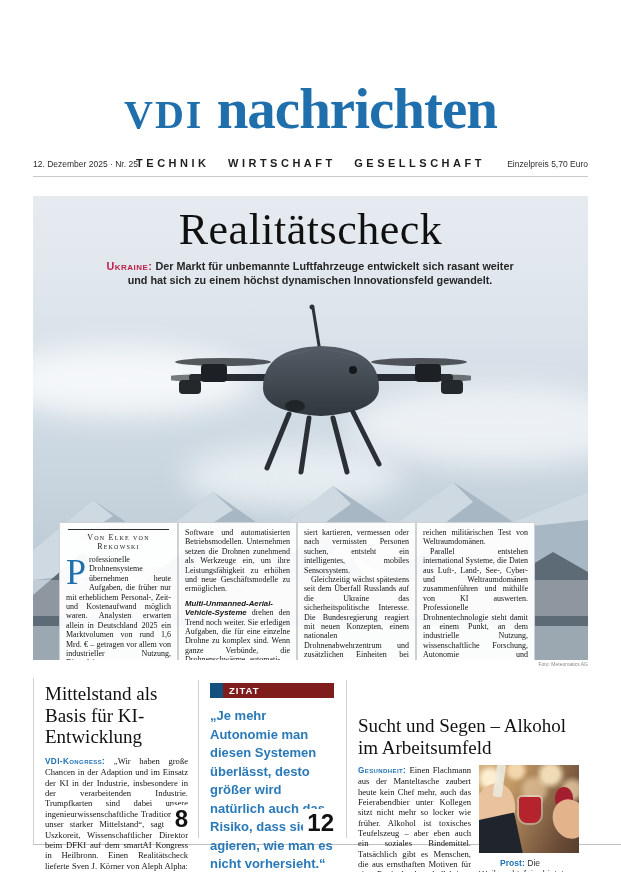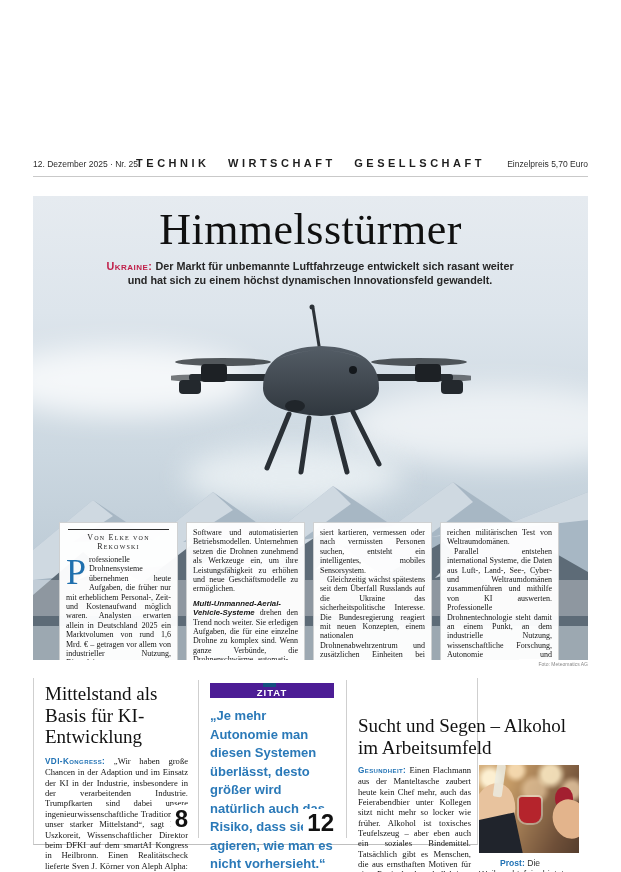--- a/index.html
+++ b/index.html
@@ -31,58 +31,58 @@
   .drone{position:absolute;left:138px;top:104px;width:300px;height:190px;}
 
   .feature h1{position:absolute;top:8px;left:0;width:100%;margin:0;text-align:center;
               font-family:"Liberation Serif",serif;font-weight:500;font-size:44px;
               letter-spacing:0.5px;color:#101010;}
   .standfirst{position:absolute;top:64px;left:62px;width:430px;margin:0;text-align:center;
               font-family:"Liberation Sans",sans-serif;font-weight:700;font-size:10.8px;
               line-height:13.5px;color:#262626;}
   .kicker{color:#c0204a;font-variant:small-caps;letter-spacing:0.5px;}
 
-  .boxes{position:absolute;left:26px;top:326px;width:502px;display:flex;gap:8px;}
+  .boxes{position:absolute;left:26px;top:326px;width:502px;display:flex;gap:0;}
   .tbox{background:rgba(255,255,255,.96);border:1px solid rgba(120,125,130,.35);
         width:119px;box-sizing:border-box;padding:5px 6px 6px 6px;min-height:130px;position:relative;}
   .tbox p{margin:0;font-size:8px;line-height:9.4px;text-align:justify;hyphens:auto;color:#141414;}
   .tbox p.cont{margin-top:5px;}
   .tbox p.indent{text-indent:7px;}
   .byline-rule{border-top:1.5px solid #2d2d2d;margin:1px 2px 3px 2px;}
   .byline{font-variant:small-caps;font-size:8px;letter-spacing:1.2px;text-align:center;
           color:#222;margin-bottom:4px;font-family:"Liberation Serif",serif;}
   .dropcap{float:left;font-size:36px;line-height:30px;padding:2px 3px 0 0;color:#1f6fad;
            font-family:"Liberation Serif",serif;}
   .lead-bold{font-weight:700;font-family:"Liberation Sans",sans-serif;font-size:7.8px;font-style:italic;}
   .feature-pagenum{position:absolute;right:6px;bottom:4px;font-family:"Liberation Sans",sans-serif;
            font-weight:700;font-size:27px;color:#111;background:rgba(255,255,255,.9);padding-left:3px;}
   .photo-credit{position:absolute;top:661px;left:33px;width:555px;text-align:right;
            font-family:"Liberation Sans",sans-serif;font-size:5px;color:#8a8a8a;}
 
   
-  .bottom{position:absolute;top:678px;left:33px;width:445px;height:167px;
+  .bottom{position:absolute;top:678px;left:33px;width:589px;height:167px;
           border-left:1px solid #cfcfcf;border-right:1px solid #cfcfcf;border-bottom:1px solid #bfbfbf;
           box-sizing:border-box;}
   .vdiv{position:absolute;top:2px;height:158px;border-left:1px solid #cfcfcf;}
   .vdiv.d1{left:164px;} .vdiv.d2{left:312px;}
   .bcol{position:absolute;top:5px;}
   .bcol.c1{left:11px;width:143px;height:156px;}
   .bcol.c2{left:176px;width:124px;height:156px;}
   .bcol.c3{left:324px;width:221px;height:156px;margin-top:32px;}
   .bhead{margin:0 0 7px 0;font-family:"Liberation Serif",serif;font-weight:500;
          font-size:19px;line-height:21.5px;color:#111;}
   .blabel{font-family:"Liberation Sans",sans-serif;font-weight:700;font-size:8.2px;
           color:#2273b5;font-variant:small-caps;letter-spacing:0.4px;}
   .bbody{font-size:8.6px;line-height:10.35px;text-align:justify;hyphens:auto;color:#141414;}
   .pagenum{position:absolute;font-family:"Liberation Sans",sans-serif;font-weight:700;
            font-size:24px;color:#111;background:#fff;padding-left:4px;}
   .c1 .pagenum{right:0;bottom:6px;}
   .c2 .pagenum{right:0;bottom:2px;}
 
-  .zitat-bar{display:flex;align-items:center;height:15px;background:#4c1d95;margin-bottom:9px;flex-direction:column;}
+  .zitat-bar{display:flex;align-items:center;height:15px;background:#7f1d1d;margin-bottom:9px;}
   .zitat-sq{width:13px;height:15px;background:#14517f;margin-right:6px;}
   .zitat-label{color:#fff;font-family:"Liberation Sans",sans-serif;font-weight:700;
                font-size:9.5px;letter-spacing:1px;}
   .quote-text{font-family:"Liberation Sans",sans-serif;font-weight:700;font-size:13px;
               line-height:18.5px;color:#2a79b8;margin:0;}
 
   .c3-row{display:flex;gap:8px;}
   .c3-body{width:113px;position:relative;}
   .c3 .pagenum{right:8px;bottom:0px;position:absolute;}
   .c3fig{width:100px;}
@@ -111,20 +111,26 @@
   .caption{margin-top:5px;font-family:"Liberation Sans",sans-serif;font-size:8.6px;
            line-height:10.6px;color:#333;}
   .caption .cap-lead{font-weight:700;color:#2273b5;padding-left:21px;}
   .cap-credit{font-size:4.8px;color:#999;}
 </style>
 </head>
 <body>
 
 <div class="page">
 
+  <header class="masthead">
+    <div class="logo">
+      <span class="vdi">vdi</span>
+      <span>nachrichten</span>
+    </div>
+  </header>
   <div class="meta-row">
     <span class="date">12. Dezember 2025 · Nr. 25</span>
     <span class="tagline">TECHNIK WIRTSCHAFT GESELLSCHAFT</span>
     <span class="price">Einzelpreis 5,70 Euro</span>
   </div>
   <div class="header-rule"></div>
 
   <section class="feature">
     <div class="cloud c1"></div>
     <div class="cloud c2"></div>
@@ -164,21 +170,21 @@
       <path d="M92,88 Q92,48 150,46 Q208,48 208,88 Q208,112 150,116 Q92,112 92,88 Z" fill="url(#bodyg)"></path>
       <path d="M104,60 Q150,40 196,60 Q170,50 150,50 Q130,50 104,60 Z" fill="#6b737c"></path>
       <circle cx="182" cy="70" r="4" fill="#14181c"></circle>
       <ellipse cx="124" cy="106" rx="10" ry="6" fill="#20252a"></ellipse>
       <path d="M118,114 L96,168" stroke="#2a3036" stroke-width="5" stroke-linecap="round"></path>
       <path d="M138,118 L130,172" stroke="#2a3036" stroke-width="5" stroke-linecap="round"></path>
       <path d="M162,118 L176,172" stroke="#2a3036" stroke-width="5" stroke-linecap="round"></path>
       <path d="M182,112 L208,164" stroke="#2a3036" stroke-width="5" stroke-linecap="round"></path>
     </svg>
 
-    <h1>Himmelsstürmer</h1>
+    <h1>Realitätscheck</h1>
     <p class="standfirst">
       <span class="kicker">Ukraine:</span>
       <span>Der Markt für unbemannte Luftfahrzeuge entwickelt sich rasant weiter und hat sich zu einem höchst dynamischen Innovationsfeld gewandelt.</span>
     </p>
 
     <div class="boxes">
       <div class="tbox">
         <div class="byline-rule"></div>
         <div class="byline">Von Elke von Rekowski</div>
         <p><span class="dropcap">P</span><span>rofessionelle Drohnensysteme übernehmen heute Aufgaben, die früher nur mit erheblichem Personal-, Zeit- und Kostenaufwand möglich waren. Analysten erwarten allein in Deutschland 2025 ein Marktvolumen von rund 1,6 Mrd. € – getragen vor allem von industrieller Nutzung, Dienstleistungen,</span></p>

